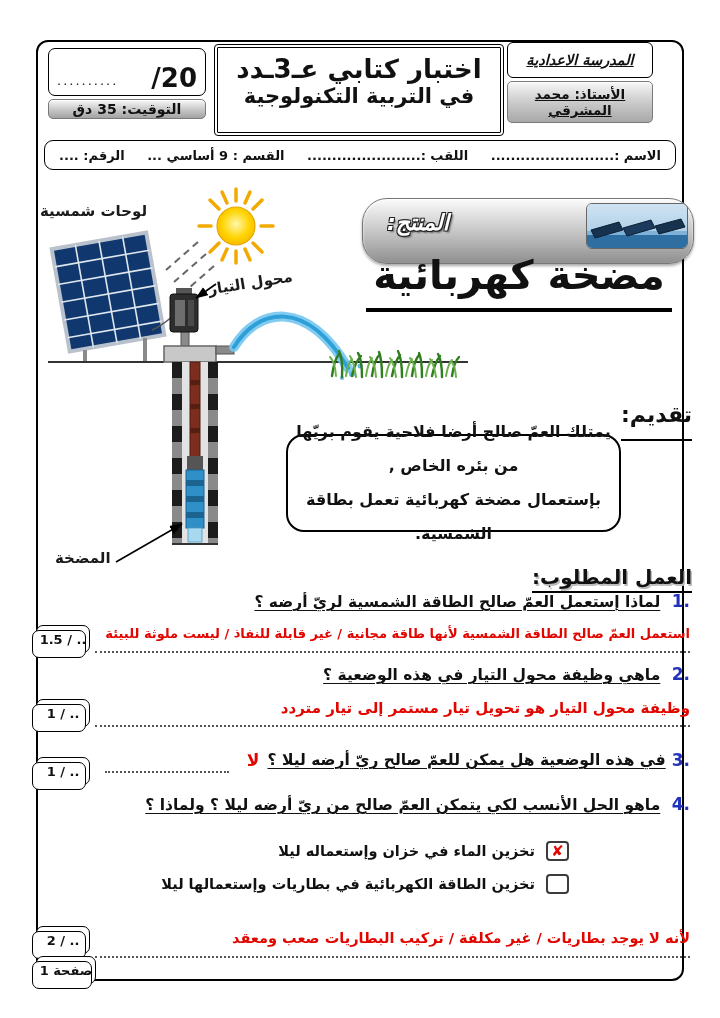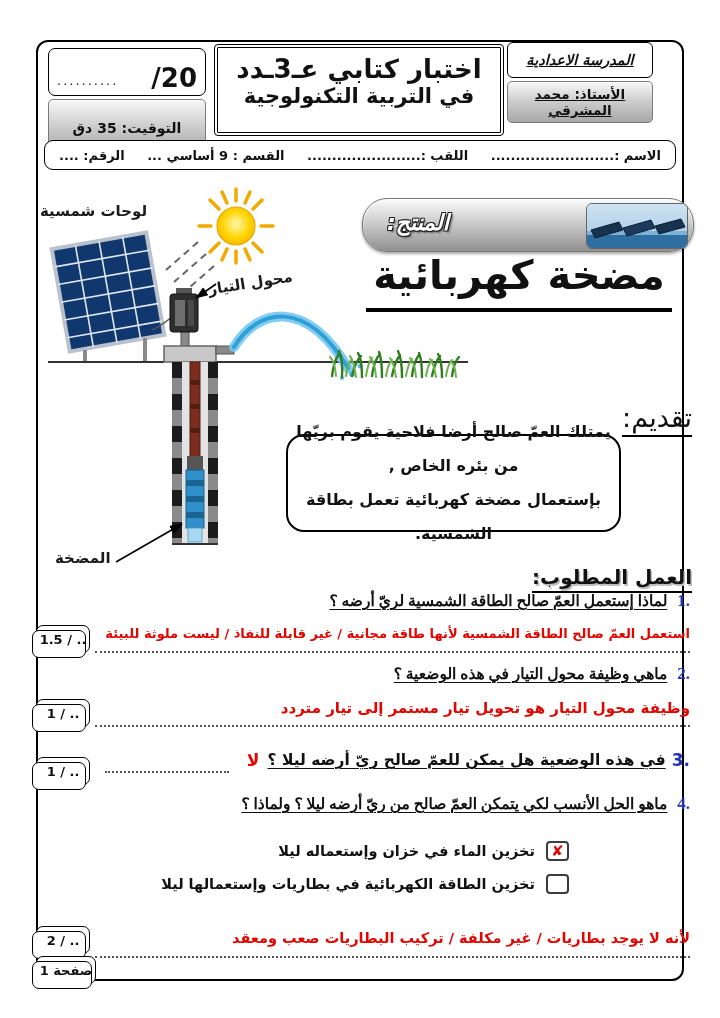--- a/index.html
+++ b/index.html
@@ -28,59 +28,59 @@
   .title-line1 { font-size:26px; font-weight:bold; letter-spacing:1px; }
   .title-line2 { font-size:21px; font-weight:bold; }
 
   .score-box { position:absolute; left:48px; top:48px; width:158px; z-index:2; }
   .score-top { border:1.6px solid #000; border-radius:7px; background:#fff; height:48px;
     display:flex; direction:ltr; align-items:flex-end; justify-content:flex-end; padding:2px 8px 4px; }
   .score-dots { flex:1; font-size:13px; color:#222; letter-spacing:2px; padding-bottom:3px; }
   .score-value { font-size:26px; font-weight:bold; line-height:1; }
   .time-box { margin-top:3px; border:1px solid #7a7a7a; border-radius:5px;
     background:linear-gradient(180deg,#f8f8f8,#cfcfcf 45%,#a2a2a2);
-    box-shadow:inset 0 1px 0 #fff; text-align:center; font-weight:bold; font-size:14px; padding:20px 2px; }
+    box-shadow:inset 0 1px 0 #fff; text-align:center; font-weight:bold; font-size:14px; padding:1px 2px; }
 
   
   .student-row { position:absolute; left:44px; top:140px; width:632px; height:30px; z-index:2;
     border:1.7px solid #000; border-radius:9px; background:#fff;
     display:flex; align-items:center; justify-content:space-between;
     font-size:13px; font-weight:bold; padding:0 14px; white-space:nowrap; overflow:hidden; }
 
   
   .illustration { position:absolute; left:30px; top:180px; width:440px; height:400px; }
   .diagram-label { position:absolute; font-size:15px; font-weight:600; color:#1a1a1a; white-space:nowrap; }
   .solar-label     { left:40px;  top:202px; }
   .converter-label { left:208px; top:274px; transform:rotate(-9deg); }
   .pump-label      { left:55px;  top:549px; }
 
-  .product-box { position:absolute; left:362px; top:198px; width:332px; height:54px;
+  .product-box { position:absolute; left:362px; top:198px; width:332px; height:66px;
     border:1px solid #777; border-radius:25px;
     background:linear-gradient(180deg,#fbfbfb,#c2c2c2 55%,#8f8f8f);
     box-shadow:0 2px 3px rgba(0,0,0,.35), inset 0 1px 2px #fff; }
   .product-label { position:absolute; left:24px; top:11px; font-size:22px; font-weight:bold; font-style:italic;
     color:#fff; text-shadow:1px 1px 0 #222,-1px -1px 0 #222,1px -1px 0 #222,-1px 1px 0 #222, 2px 2px 2px rgba(0,0,0,.5); }
   .product-photo { position:absolute; right:5px; top:4px; width:102px; height:46px;
     border-radius:6px; overflow:hidden; border:1px solid #666; }
   .product-title { position:absolute; left:366px; top:252px; width:306px; text-align:center;
     font-size:40px; font-weight:bold; white-space:nowrap; padding-bottom:10px; border-bottom:4px solid #000; }
 
   
-  .intro-heading { position:absolute; right:28px; top:402px; font-size:27px; font-weight:normal;
-    border-bottom:2.5px solid #000; padding-bottom:2px; }
+  .intro-heading { position:absolute; right:28px; top:402px; font-size:22px; font-weight:bold;
+    border-bottom:2.5px solid #000; padding-bottom:12px; }
   .intro-box { position:absolute; left:286px; top:434px; width:335px; height:98px;
     border:2px solid #000; border-radius:18px; background:#fff;
     display:flex; flex-direction:column; align-items:center; justify-content:center;
     font-size:16px; font-weight:600; line-height:34px; text-align:center; padding:0 8px; }
 
   
   .work-heading { position:absolute; right:28px; top:553px; font-size:20px; font-weight:bold;
     border-bottom:2.5px solid #000; padding-bottom:2px; text-shadow:1.5px 1.5px 0 #bdbdbd;margin-top:12px; }
 
-  .q-row { position:absolute; right:30px; left:95px; font-size:15.5px; font-weight:bold; white-space:nowrap;font-family:Liberation Serif, serif; }
+  .q-row { position:absolute; right:30px; left:95px; font-size:15.5px; font-weight:bold; white-space:nowrap; }
   .q-num { color:#2233bb; font-size:17px; font-weight:bold; direction:ltr; unicode-bidi:isolate; margin-left:6px; }
   .q-text { text-decoration:underline; text-underline-offset:3px; text-decoration-thickness:1.3px; }
   .q1 { top:591px; } .q2 { top:664px; } .q4 { top:794px; }
 
   .answer-row { position:absolute; left:95px; right:30px; height:36px;
     border-bottom:2.2px dotted #555; text-align:right; }
   .answer-text { color:#e10600; font-weight:bold; white-space:nowrap; line-height:34px; }
   .a1 { top:617px; } .a1 .answer-text { font-size:13px; }
   .a2 { top:691px; } .a2 .answer-text { font-size:15px; }
   .a4 { top:920px; height:38px; } .a4 .answer-text { font-size:14.5px; line-height:36px; }

